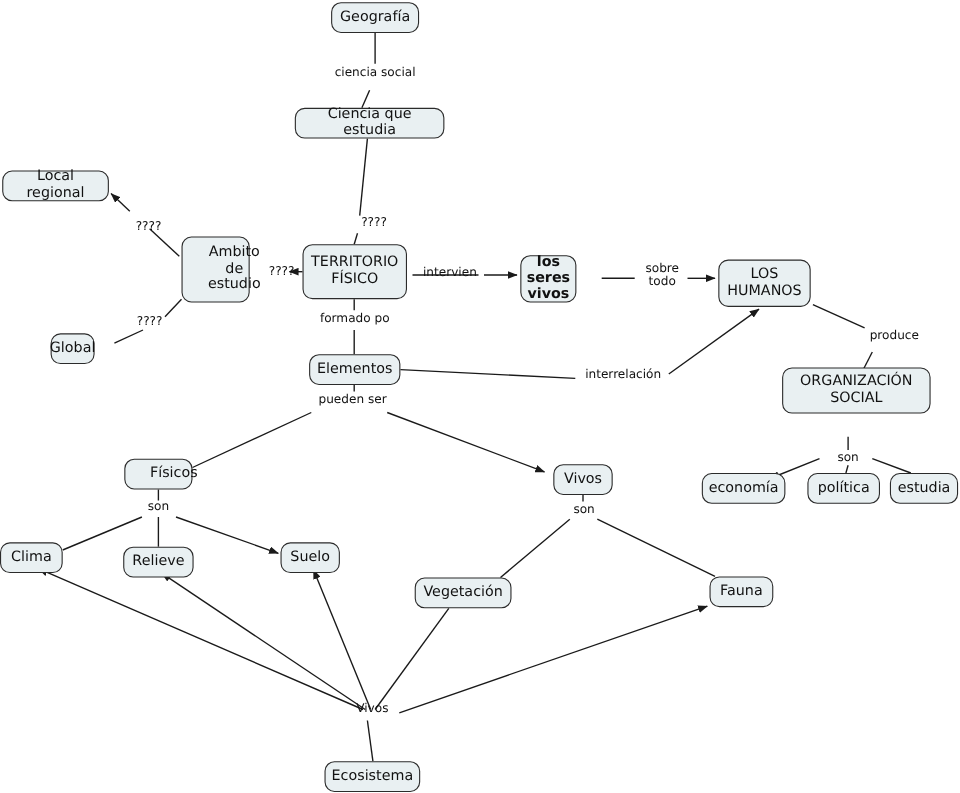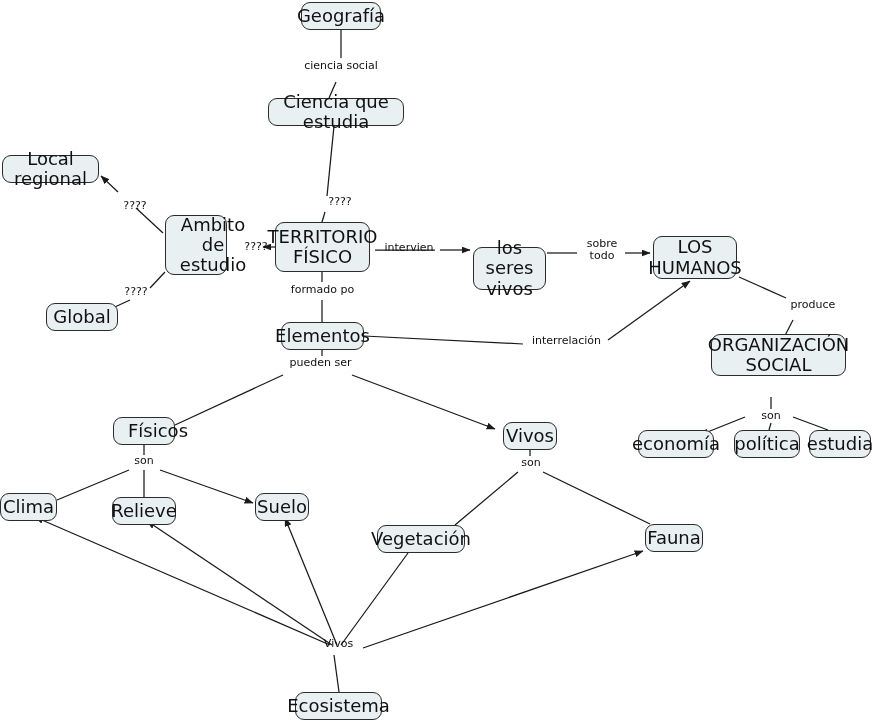--- a/index.html
+++ b/index.html
@@ -35,21 +35,21 @@
     position: absolute;
     box-sizing: border-box;
     background: #e9f0f2;
     border: 1.4px solid #2b2b2b;
     border-radius: 9px;
     display: flex;
     align-items: center;
     justify-content: center;
     text-align: center;
     color: #111111;
-    font-size: 18px;
+    font-size: 13px;
     line-height: 1.12;
     padding: 2px 6px;
     white-space: pre-line;
   }
   .edge-label {
     position: absolute;
     color: #111111;
     font-size: 11px;
     line-height: 1.1;
     white-space: pre-line;
@@ -112,22 +112,22 @@
   </svg>
   <div id="node-layer">
       <div class="node" style="left: 301px; top: 2px; width: 80px; height: 28px;">Geografía</div>
       <div class="node" style="left: 268px; top: 98px; width: 136px; height: 28px;">Ciencia que estudia</div>
       <div class="node" style="left: 2px; top: 155px; width: 97px; height: 28px;">Local regional</div>
       <div class="node" style="left: 165px; top: 215px; width: 62px; height: 60px; padding-left: 40px;">Ambito
 de
 estudio</div>
       <div class="node" style="left: 275px; top: 222px; width: 95px; height: 50px;">TERRITORIO
 FÍSICO</div>
-      <div class="node" style="left: 46px; top: 303px; width: 72px; height: 28px; text-align: right;">Global</div>
-      <div class="node" style="left: 473px; top: 247px; width: 73px; height: 43px;">los seres
+      <div class="node" style="left: 46px; top: 303px; width: 40px; height: 28px; text-align: right;">Global</div>
+      <div class="node" style="left: 473px; top: 232px; width: 51px; height: 43px; font-weight: bold;">los seres
 vivos</div>
       <div class="node" style="left: 653px; top: 236px; width: 84px; height: 43px;">LOS
 HUMANOS</div>
       <div class="node" style="left: 281px; top: 322px; width: 83px; height: 28px;">Elementos</div>
       <div class="node" style="left: 711px; top: 334px; width: 135px; height: 42px;">ORGANIZACIÓN
 SOCIAL</div>
       <div class="node" style="left: 638px; top: 430px; width: 76px; height: 28px;">economía</div>
       <div class="node" style="left: 734px; top: 430px; width: 66px; height: 28px;">política</div>
       <div class="node" style="left: 809px; top: 430px; width: 62px; height: 28px;">estudia</div>
       <div class="node" style="left: 113px; top: 417px; width: 62px; height: 28px; padding-left: 34px;">Físicos</div>

